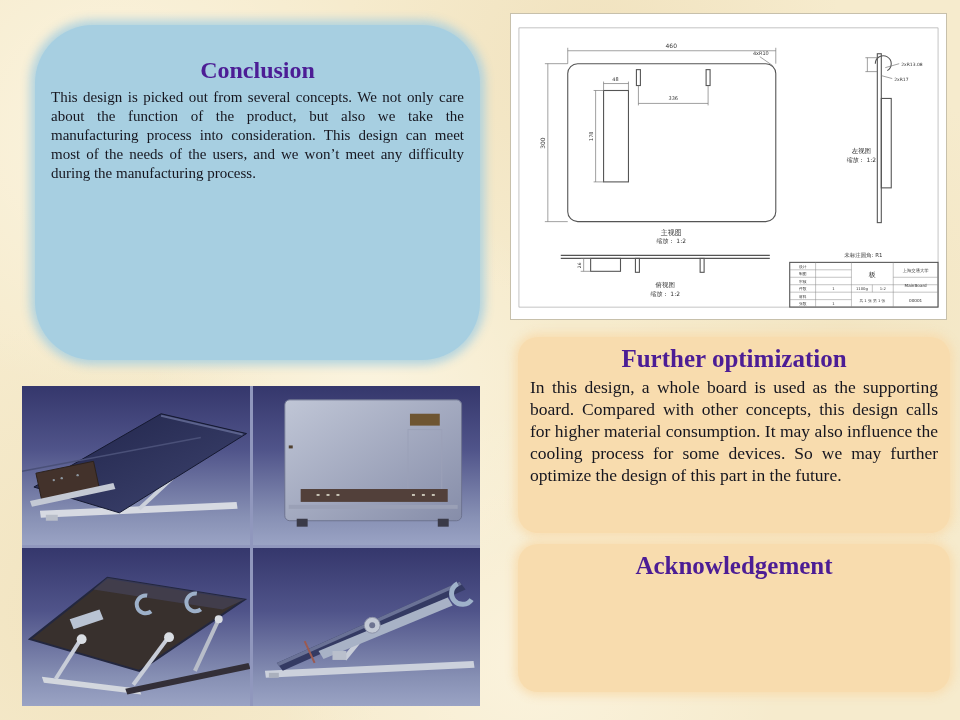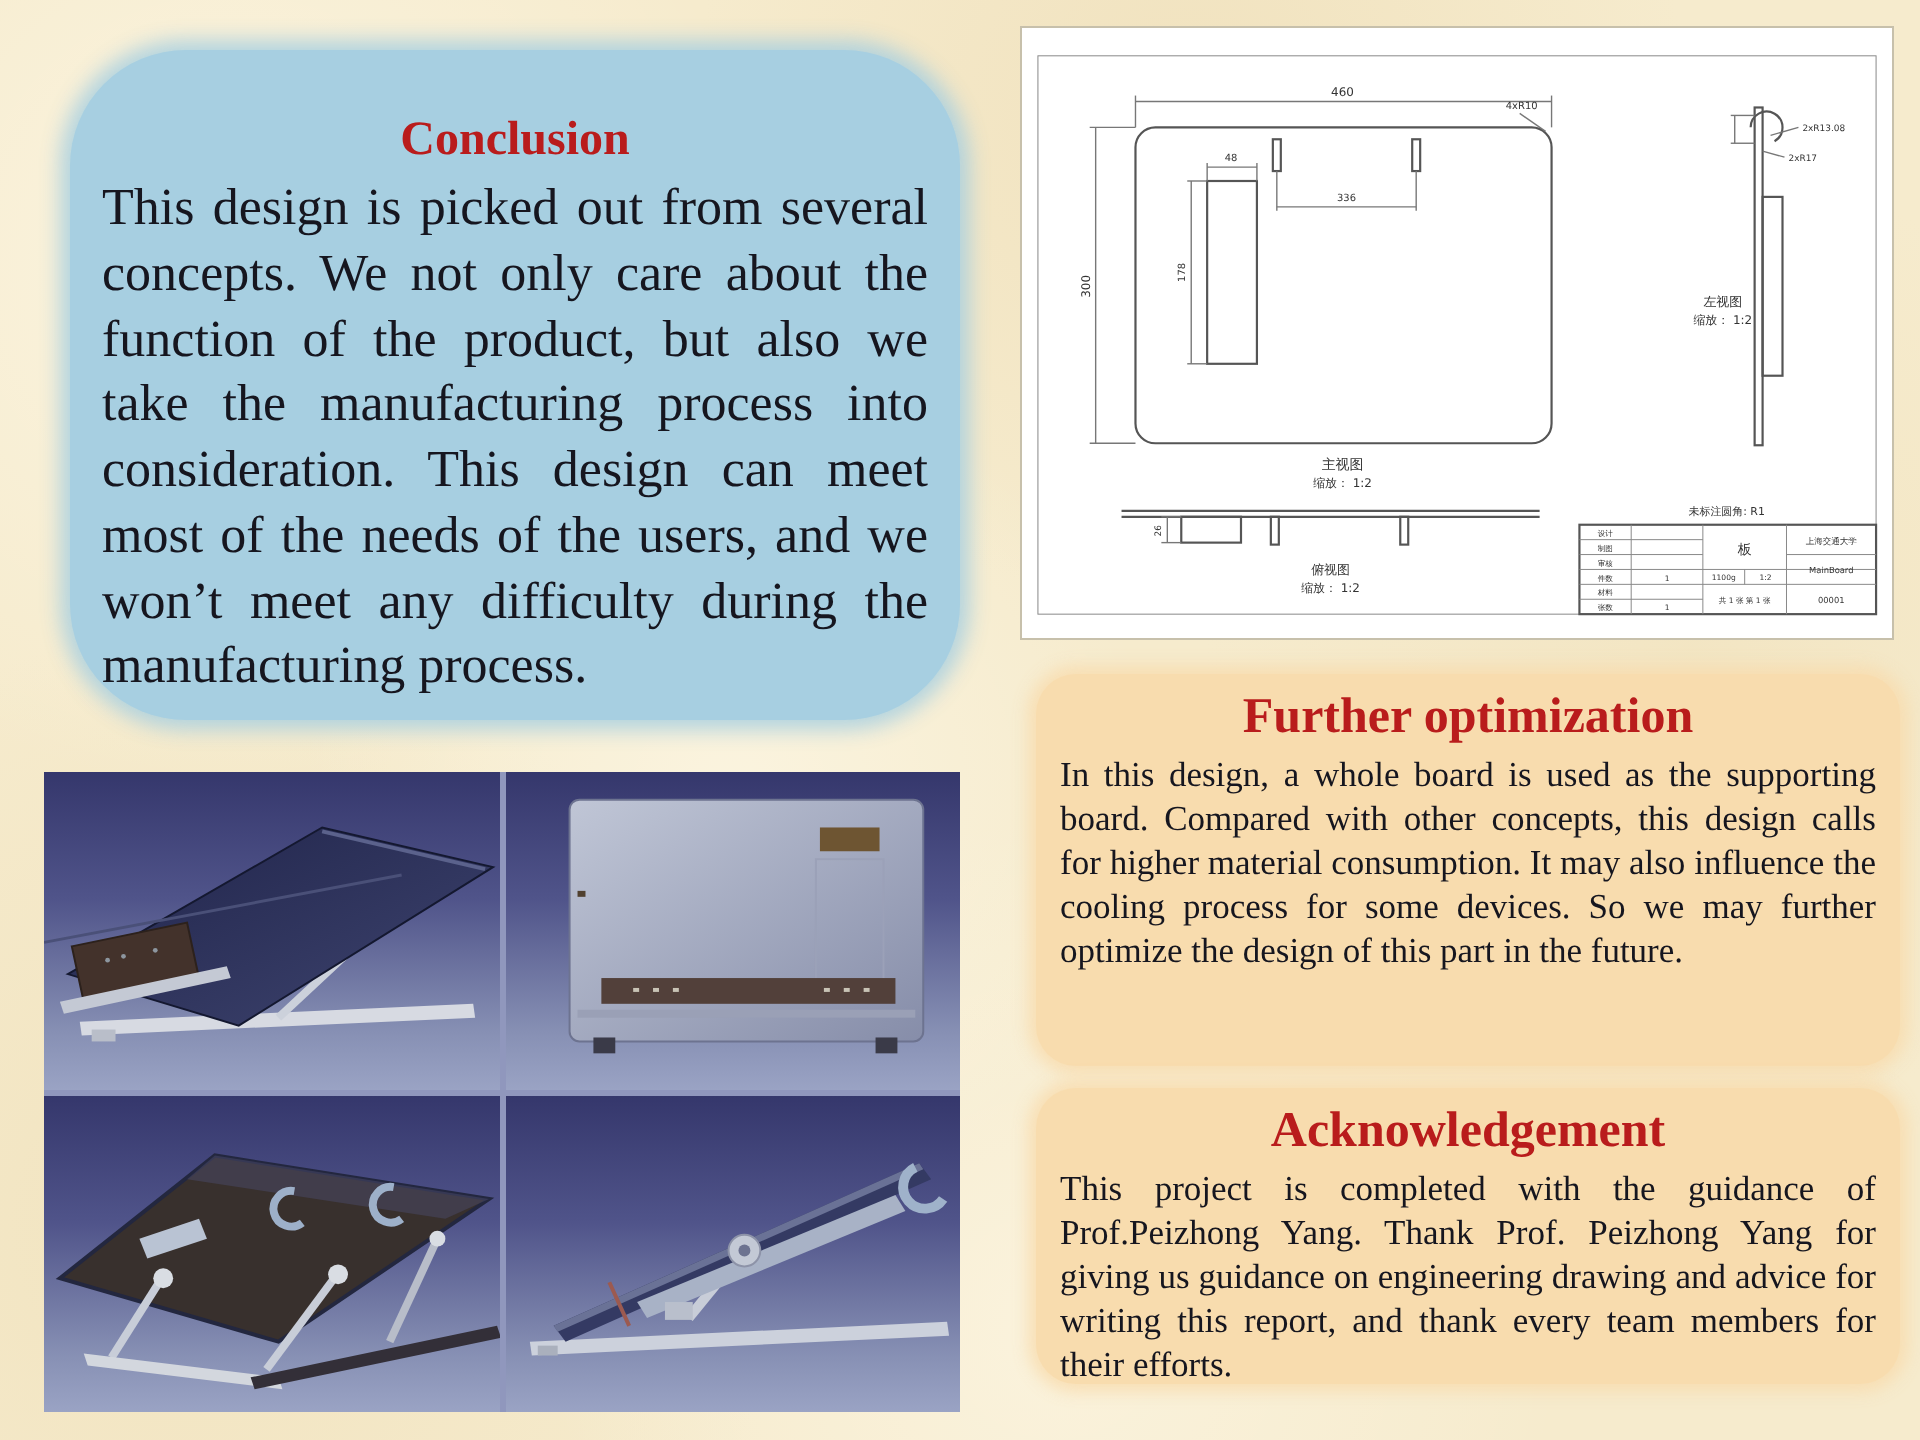--- a/index.html
+++ b/index.html
@@ -20,28 +20,28 @@
     left:35px;top:25px;width:445px;height:335px;border-radius:58px;
     background:#a7cfe1;box-shadow:0 0 10px 5px rgba(167,207,225,.85);
   }
   .bubble-peach{
     background:#f8dcae;border-radius:20px;
     box-shadow:0 0 8px 4px rgba(248,220,174,.85);
   }
   .bubble-further{left:518px;top:337px;width:432px;height:196px;}
   .bubble-ack{left:518px;top:544px;width:432px;height:148px;}
   .bubble h2{
-    margin:0;text-align:center;font-weight:bold;color:#b91c1c;
+    margin:0;text-align:center;font-weight:bold;color:#4c1d95;
   }
   .bubble-blue h2{padding-top:32px;font-size:24px;}
   .bubble-peach h2{padding-top:8px;font-size:25px;}
   .bubble p{
     margin:4px 0 0 0;text-align:justify;text-justify:inter-word;
   }
-  .bubble-blue p{padding:0 16px;font-size:26px;line-height:1.26;}
+  .bubble-blue p{padding:0 16px;font-size:15px;line-height:1.26;}
   .bubble-peach p{padding:0 12px;font-size:17.5px;line-height:1.25;}
   .drawing-box{
     position:absolute;left:510px;top:13px;width:437px;height:307px;
     background:#ffffff;border:1px solid #c7c0ab;box-sizing:border-box;
   }
   .drawing-box svg{display:block;width:100%;height:100%;}
   .render-grid{
     position:absolute;left:22px;top:386px;width:458px;height:320px;
     display:grid;grid-template-columns:1fr 1fr;grid-template-rows:1fr 1fr;
     gap:3px;background:#9097bd;
@@ -174,21 +174,20 @@
     </svg>
   </div>
 
   <div class="bubble bubble-peach bubble-further">
     <h2>Further optimization</h2>
     <p>In this design, a whole board is used as the supporting board. Compared with other concepts, this design calls for higher material consumption. It may also influence the cooling process for some devices. So we may further optimize the design of this part in the future.</p>
   </div>
 
   <div class="bubble bubble-peach bubble-ack">
     <h2>Acknowledgement</h2>
-    <p>This project is completed with the guidance of Prof.Peizhong Yang. Thank Prof. Peizhong Yang for giving us guidance on engineering drawing and advice for writing this report, and thank every team members for their efforts.</p>
   </div>
 
   <div class="render-grid">
 
     <div class="quad">
       <svg viewBox="0 0 229 160" preserveAspectRatio="none">
         <defs>
           <linearGradient id="gTL" x1="0" y1="0" x2="1" y2="1">
             <stop offset="0" stop-color="#20244a"></stop>
               <stop offset="1" stop-color="#3e446f"></stop>

